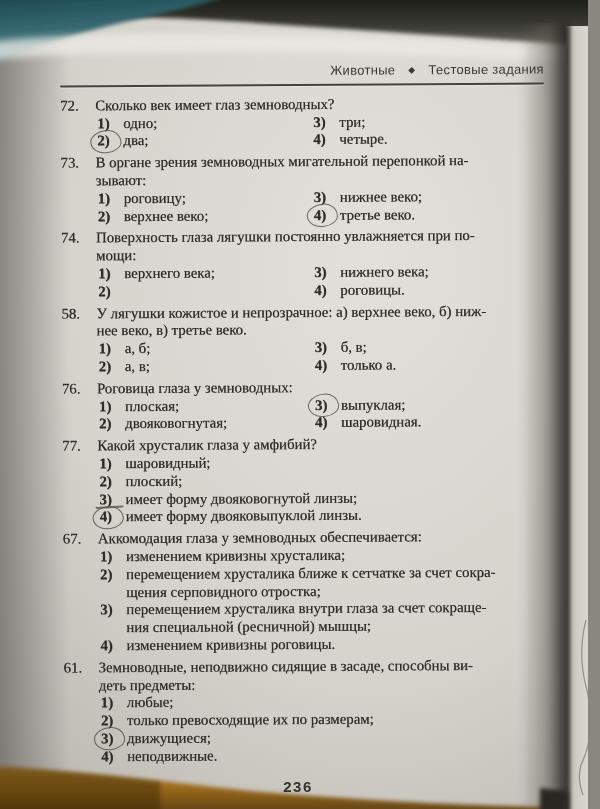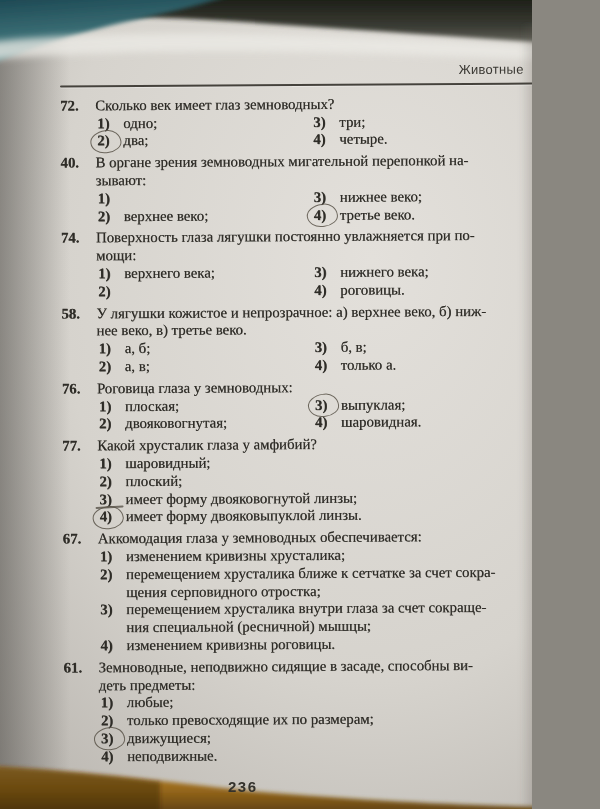--- a/index.html
+++ b/index.html
@@ -1,43 +1,43 @@
 <!DOCTYPE html>
 <html><head>
 <meta charset="utf-8">
 <style>
   html,body{margin:0;padding:0;background:#8a8780;}
-  .shot{position:relative;width:532px;height:809px;overflow:hidden;background:#d6d3cd;font-family:"Liberation Serif",serif;}
+  .shot{position:relative;width:588px;height:809px;overflow:hidden;background:#d6d3cd;font-family:"Liberation Serif",serif;}
   .bg{position:absolute;left:0;top:0;}
   
   .content{position:absolute;left:62px;top:54px;width:484px;color:#2e2c27;
            font-size:14.8px;line-height:17.8px;transform:rotate(-0.35deg);
            text-shadow:0.3px 0.2px 0.45px rgba(46,44,39,0.7);}
   .page-header{display:flex;justify-content:flex-end;align-items:center;gap:13px;
           padding-top:8px;font-family:"Liberation Sans",sans-serif;font-size:13px;
           color:#3a3833;letter-spacing:0.3px;text-shadow:none;}
   .page-header .sep{font-size:9px;transform:translateY(0.5px);}
   .rule{height:2px;background:#45423c;margin-top:4px;margin-bottom:10px;border-radius:1px;
         box-shadow:0 1px 0 rgba(255,255,255,0.35);}
   .q{margin-bottom:4px;}
   .q-head{display:flex;}
-  .q-num{flex:0 0 35px;font-weight:bold;}
+  .q-num{flex:0 0 35px;font-weight:normal;}
   .q-stem{flex:1;white-space:pre-wrap;}
   .opts{margin-left:37px;}
   .grid2{display:grid;grid-template-columns:216px 1fr;}
   .opt{display:flex;}
   .opt-label{flex:0 0 26px;font-weight:bold;position:relative;}
   .opt-text{flex:1;white-space:pre-wrap;}
   
   .circled::before{content:'';position:absolute;left:-7px;top:-2.5px;width:29px;height:21px;
         border:1.7px solid rgba(88,82,72,0.85);border-radius:55% 45% 50% 50% / 50% 60% 45% 55%;
         transform:rotate(-7deg);}
   .underlined::after{content:'';position:absolute;left:-4px;bottom:0px;width:28px;height:2px;
         background:rgba(88,82,72,0.8);transform:rotate(-3deg);border-radius:2px;}
-  .page-num{position:absolute;left:228px;top:778px;width:140px;
+  .page-num{position:absolute;left:228px;top:778px;width:140px;text-align:center;
         font-family:"Liberation Sans",sans-serif;font-size:15px;font-weight:bold;
         letter-spacing:1.5px;color:#34322c;}
 </style>
 </head>
 <body>
 
 <div class="shot">
 
   <svg class="bg" width="600" height="809" viewBox="0 0 600 809">
     <defs>
@@ -99,20 +99,21 @@
     <path d="M-10,766 C90,772 170,782 250,791 C380,802 480,806 552,807 L552,815 L-10,815 Z" fill="url(#wood)" filter="url(#b2)"></path>
     <path d="M-10,766 C60,770 115,776 160,782 L160,815 L-10,815 Z" fill="rgba(55,35,8,0.45)" filter="url(#b2)"></path>
     <path d="M540,788 L568,791 L568,815 L540,815 Z" fill="#2a2822" filter="url(#b2)"></path>
   </svg>
 
   <div class="content">
 
     <div class="page-header">
       <span>Животные</span>
       <span class="sep">◆</span>
+      <span>Тестовые задания</span>
     </div>
     <div class="rule"></div>
 
     <div class="q">
       <div class="q-head">
         <span class="q-num">72.</span>
         <span class="q-stem">Сколько век имеет глаз земноводных?</span>
       </div>
       <div class="opts grid2">
         <div class="opt">
@@ -129,27 +130,28 @@
         </div>
         <div class="opt">
           <span class="opt-label">4)</span>
           <span class="opt-text">четыре.</span>
         </div>
       </div>
     </div>
 
     <div class="q">
       <div class="q-head">
-        <span class="q-num">40.</span>
+        <span class="q-num">73.</span>
         <span class="q-stem">В органе зрения земноводных мигательной перепонкой на-
 зывают:</span>
       </div>
       <div class="opts grid2">
         <div class="opt">
           <span class="opt-label">1)</span>
+          <span class="opt-text">роговицу;</span>
         </div>
         <div class="opt">
           <span class="opt-label">3)</span>
           <span class="opt-text">нижнее веко;</span>
         </div>
         <div class="opt">
           <span class="opt-label">2)</span>
           <span class="opt-text">верхнее веко;</span>
         </div>
         <div class="opt">

